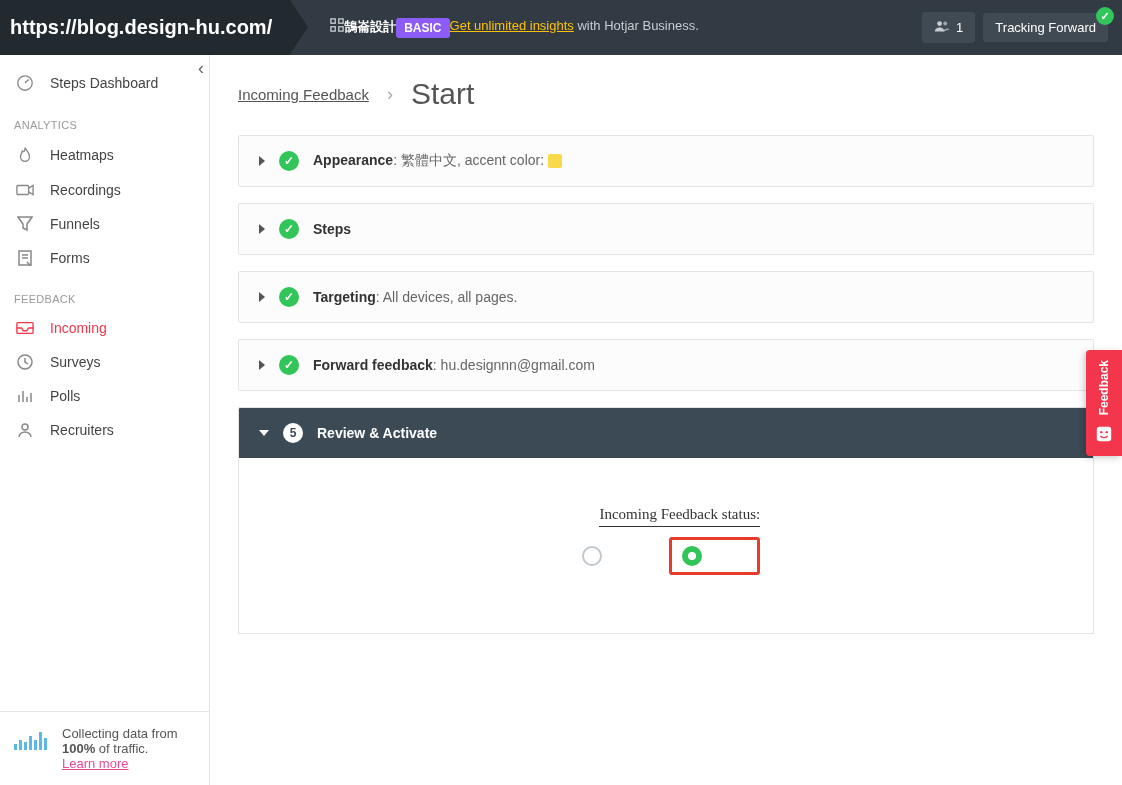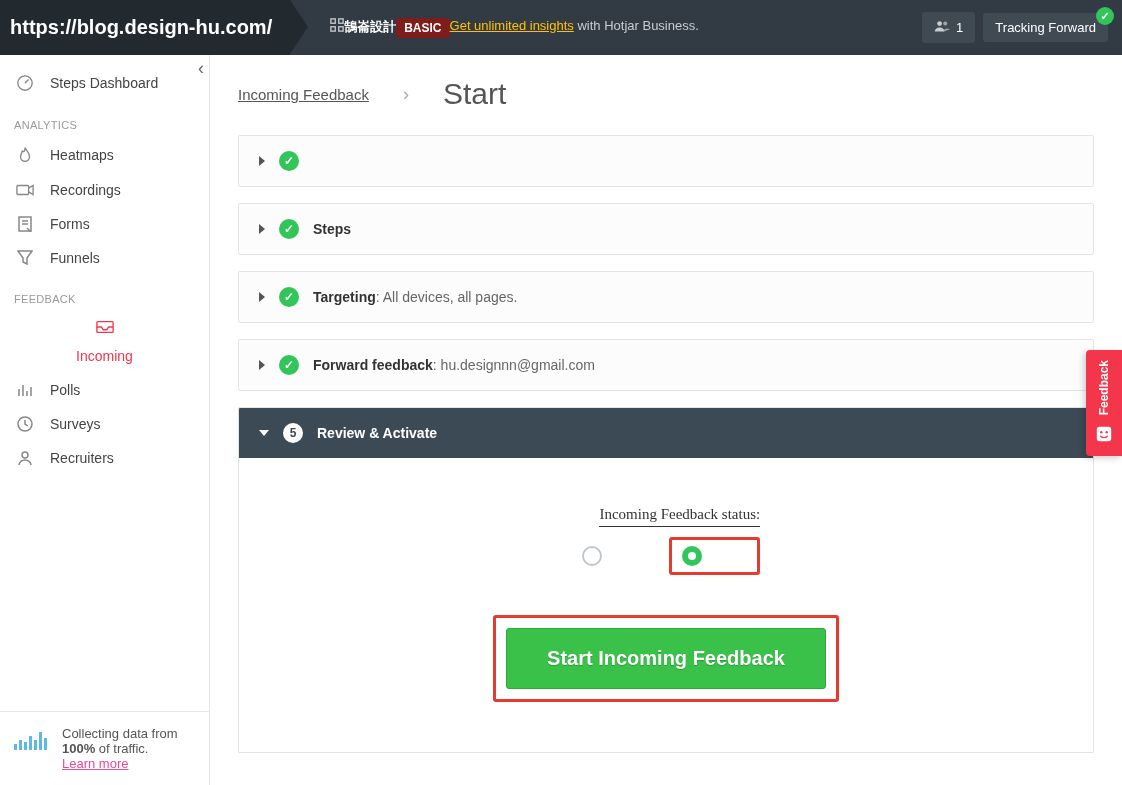--- a/index.html
+++ b/index.html
@@ -4,44 +4,44 @@
 <style>
 * { box-sizing: border-box; margin: 0; padding: 0; }
 body { font-family: -apple-system, BlinkMacSystemFont, "Segoe UI", Helvetica, Arial, sans-serif; font-size: 14px; color: #444; background: #fff; width: 1122px; height: 785px; overflow: hidden; position: relative; }
 
 
 .topbar { height: 55px; background: #323b43; color: #fff; display: flex; align-items: center; position: relative; }
 .url-block { position: relative; height: 55px; display: flex; align-items: center; padding: 0 18px 0 10px; background: #222a30; font-weight: 700; font-size: 20px; }
 .url-block::after { content: ""; position: absolute; right: -18px; top: 0; width: 0; height: 0; border-top: 27.5px solid transparent; border-bottom: 27.5px solid transparent; border-left: 18px solid #222a30; }
 .top-center { display: flex; align-items: flex-start; margin-left: 40px; color: #c7cdd1; font-size: 13px; }
 .site-name { color: #fff; font-weight: 600; font-size: 13px; }
-.badge-basic { background: #7f1d1d; color: #fff; padding: 3px 8px; border-radius: 3px; font-weight: 700; font-size: 12px; }
+.badge-basic { background: #8b5cf6; color: #fff; padding: 3px 8px; border-radius: 3px; font-weight: 700; font-size: 12px; }
 .upgrade { color: #ffc107; text-decoration: underline; }
 .top-right { margin-left: auto; display: flex; align-items: center; gap: 8px; padding-right: 14px; }
 .pill { background: #3f4a53; padding: 7px 12px; border-radius: 3px; display: flex; align-items: center; gap: 6px; font-size: 13px; }
 .pill-track { position: relative; }
 .badge-check { position: absolute; top: -6px; right: -6px; width: 18px; height: 18px; background: #32c559; border-radius: 50%; display: flex; align-items: center; justify-content: center; color: #fff; font-size: 11px; font-weight: 700; }
 
 
 .main-wrap { display: flex; height: calc(785px - 55px); }
 .sidebar { width: 210px; border-right: 1px solid #e6e6e6; position: relative; padding-top: 10px; display: flex; flex-direction: column; }
 .collapse { position: absolute; right: -1px; top: 4px; width: 18px; height: 18px; color: #666; display: flex; align-items: center; justify-content: center; font-size: 18px; cursor: pointer; }
 .side-group-label { font-size: 11px; color: #999; margin: 18px 0 6px 14px; letter-spacing: 0.3px; }
 .side-item { display: flex; align-items: center; gap: 14px; padding: 9px 14px; color: #444; cursor: pointer; font-size: 14px; }
-.side-item.active { color: #f4364c; flex-direction: column; }
+.side-item.active { color: #f4364c; }
 .side-item .icon { width: 22px; color: #888; display: flex; justify-content: center; }
 .side-item.active .icon { color: #f4364c; }
 .side-footer { margin-top: auto; border-top: 1px solid #e6e6e6; padding: 14px; display: flex; gap: 12px; font-size: 13px; color: #555; }
 .mini-chart { width: 36px; height: 24px; display: flex; align-items: flex-end; gap: 2px; }
 .mini-chart span { width: 3px; background: #5db8e6; }
 .learn-more { color: #ec4899; text-decoration: underline; }
 
 
 .content { flex: 1; padding: 22px 28px; overflow: auto; }
-.breadcrumb { display: flex; align-items: center; gap: 34px; margin-bottom: 24px; }
+.breadcrumb { display: flex; align-items: center; gap: 18px; margin-bottom: 24px; }
 .bc-link { color: #555; text-decoration: underline; font-size: 15px; }
 .bc-sep { color: #aaa; font-size: 18px; }
 .bc-current { font-size: 30px; color: #555; }
 
 .panel { border: 1px solid #e4e4e4; border-radius: 2px; margin-bottom: 16px; background: #fcfcfc; }
 .panel-head { display: flex; align-items: center; gap: 14px; padding: 15px 20px; cursor: pointer; color: #444; }
 .caret { width: 0; height: 0; border-top: 5px solid transparent; border-bottom: 5px solid transparent; border-left: 6px solid #555; }
 .check-circle { width: 20px; height: 20px; background: #32c559; border-radius: 50%; display: flex; align-items: center; justify-content: center; color: #fff; font-size: 12px; font-weight: 700; }
 .panel-title { font-weight: 700; color: #333; }
 .panel-sub { color: #666; font-weight: 400; }
@@ -136,61 +136,61 @@
           <svg width="18" height="14" viewBox="0 0 20 14" fill="none" stroke="#888" stroke-width="1.5">
             <rect x="1" y="2" width="13" height="10" rx="1"></rect>
             <path d="M14 5l5-3v10l-5-3"></path>
           </svg>
         </span>
       <span>Recordings</span>
     </div>
     <div class="side-item">
       <span class="icon">
           <svg width="16" height="16" viewBox="0 0 16 16" fill="none" stroke="#888" stroke-width="1.5">
+            <path d="M1 1h14l-5 7v6l-4-2V8z"></path>
+          </svg>
+        </span>
+      <span>Funnels</span>
+    </div>
+    <div class="side-item">
+      <span class="icon">
+          <svg width="16" height="16" viewBox="0 0 16 16" fill="none" stroke="#888" stroke-width="1.5">
             <rect x="2" y="1" width="12" height="14"></rect>
             <path d="M5 5h6M5 8h6M10 12l4 4"></path>
           </svg>
         </span>
       <span>Forms</span>
-    </div>
-    <div class="side-item">
-      <span class="icon">
-          <svg width="16" height="16" viewBox="0 0 16 16" fill="none" stroke="#888" stroke-width="1.5">
-            <path d="M1 1h14l-5 7v6l-4-2V8z"></path>
-          </svg>
-        </span>
-      <span>Funnels</span>
     </div>
 
     <div class="side-group-label">FEEDBACK</div>
     <div class="side-item active">
       <span class="icon">
           <svg width="18" height="14" viewBox="0 0 20 14" fill="none" stroke="#f4364c" stroke-width="1.5">
             <rect x="1" y="1" width="18" height="12" rx="1"></rect>
             <path d="M1 7h5l2 3h4l2-3h5"></path>
           </svg>
         </span>
       <span>Incoming</span>
     </div>
     <div class="side-item">
       <span class="icon">
           <svg width="16" height="16" viewBox="0 0 16 16" fill="none" stroke="#888" stroke-width="1.5">
-            <path d="M2 14V7M6 14V3M10 14V9M14 14V5"></path>
-          </svg>
-        </span>
-      <span>Polls</span>
-    </div>
-    <div class="side-item">
-      <span class="icon">
-          <svg width="16" height="16" viewBox="0 0 16 16" fill="none" stroke="#888" stroke-width="1.5">
             <circle cx="8" cy="8" r="7"></circle>
             <path d="M8 4v4l3 2"></path>
           </svg>
         </span>
       <span>Surveys</span>
+    </div>
+    <div class="side-item">
+      <span class="icon">
+          <svg width="16" height="16" viewBox="0 0 16 16" fill="none" stroke="#888" stroke-width="1.5">
+            <path d="M2 14V7M6 14V3M10 14V9M14 14V5"></path>
+          </svg>
+        </span>
+      <span>Polls</span>
     </div>
     <div class="side-item">
       <span class="icon">
           <svg width="16" height="16" viewBox="0 0 16 16" fill="none" stroke="#888" stroke-width="1.5">
             <circle cx="8" cy="5" r="3"></circle>
             <path d="M2 15c0-3 3-5 6-5s6 2 6 5"></path>
           </svg>
         </span>
       <span>Recruiters</span>
     </div>
@@ -217,20 +217,21 @@
     <div class="breadcrumb">
       <a class="bc-link" href="#">Incoming Feedback</a>
       <span class="bc-sep">›</span>
       <span class="bc-current">Start</span>
     </div>
 
     <div class="panel">
       <div class="panel-head">
         <span class="caret"></span>
         <span class="check-circle">✓</span>
+        <span><span class="panel-title">Appearance</span><span class="panel-sub">: 繁體中文, accent color: </span><span class="swatch"></span></span>
       </div>
     </div>
 
     <div class="panel">
       <div class="panel-head">
         <span class="caret"></span>
         <span class="check-circle">✓</span>
         <span class="panel-title">Steps</span>
       </div>
     </div>
@@ -264,25 +265,20 @@
             <label class="radio-opt">
               <span class="radio-circ"></span>
               <span>Inactive</span>
             </label>
             <label class="radio-opt highlight">
               <span class="radio-circ on"></span>
               <span>Active</span>
             </label>
           </div>
         </div>
-        <div class="start-wrap">
-          <div class="start-box">
-            <button class="start-btn">Start Incoming Feedback</button>
-          </div>
-        </div>
       </div>
     </div>
   </div>
 </div>
 
 <div class="feedback-tab">
   <span class="feedback-text">Feedback</span>
   <span>
     <svg width="18" height="18" viewBox="0 0 20 20" fill="#fff">
         <rect x="2" y="2" width="16" height="16" rx="3" fill="#fff"></rect>

